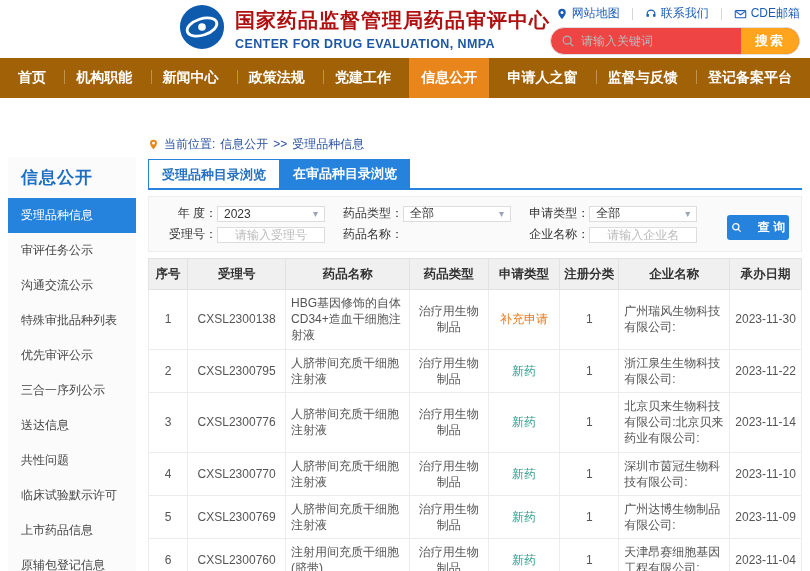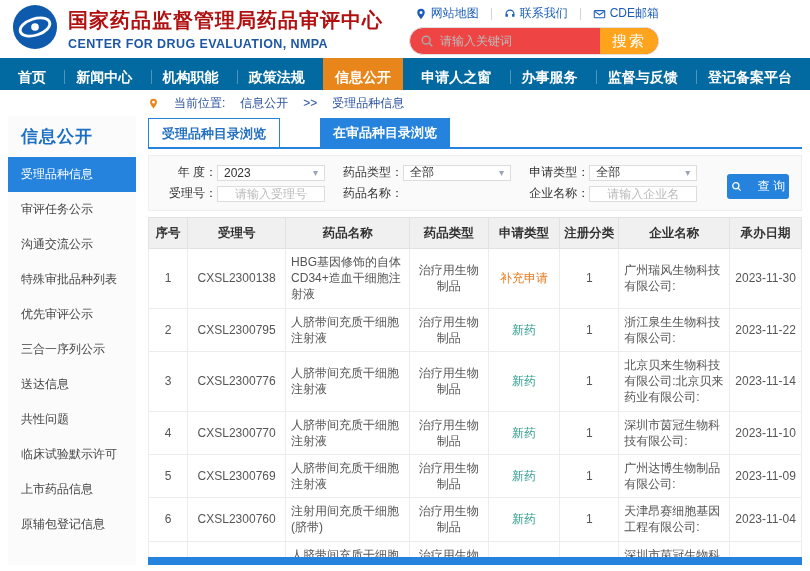--- a/index.html
+++ b/index.html
@@ -1,67 +1,67 @@
 <!DOCTYPE html>
 <html><head>
 <meta charset="utf-8">
 <style>
   * { margin:0; padding:0; box-sizing:border-box; }
   html,body { width:810px; height:571px; overflow:hidden; }
   body { font-family:"Liberation Sans","DejaVu Sans",sans-serif; background:#fff; }
 
   
-  .topbar { height:58px; display:flex; align-items:center; justify-content:flex-start; padding:0 10px 0 12px; background:#fff;gap:26px; }
+  .topbar { height:58px; display:flex; align-items:center; justify-content:flex-end; padding:0 10px 0 12px; background:#fff; }
   .brand { display:flex; align-items:center; gap:10px; }
   .brand-title { color:#b01010; font-size:20px; font-weight:bold; letter-spacing:1px; }
   .brand-sub { color:#1e57a5; font-size:12.5px; font-weight:bold; margin-top:3px; letter-spacing:.4px; }
   .top-right { display:flex; flex-direction:column; align-items:flex-end; gap:5px; padding-top:2px; }
   .quick-links { display:flex; align-items:center; font-size:12px; color:#1a5cb8; }
   .qlink { display:flex; align-items:center; gap:4px; cursor:pointer; }
   .qdivider { width:1px; height:12px; background:#d5d5d5; margin:0 12px; }
   .searchbar { display:flex; align-items:center; border:1px solid #e0e0e0; border-radius:15px; height:28px; width:250px; overflow:hidden; background:#ef4444; }
   .searchbar svg { margin:0 6px 0 10px; flex-shrink:0; }
   .searchbar input { border:none; outline:none; flex:1; min-width:0; font-size:12px; color:#333; background:transparent; }
   .searchbar input::placeholder { color:#bbb; }
-  .search-btn { width:58px; height:28px; background:#ffa41c; color:#fff; border:none; font-size:15px; font-weight:normal; cursor:pointer; letter-spacing:2px; flex-shrink:0; }
+  .search-btn { width:58px; height:28px; background:#ffa41c; color:#fff; border:none; font-size:13px; font-weight:bold; cursor:pointer; letter-spacing:2px; flex-shrink:0; }
 
   
-  .mainnav { height:32px; background:#0369a1; display:flex; justify-content:space-between; padding:0 6px; }
+  .mainnav { height:40px; background:#a16207; display:flex; justify-content:space-between; padding:0 6px; }
   .nav-item { color:#fff; font-size:14px; font-weight:bold; line-height:38px; padding:0 12px; position:relative; cursor:pointer; white-space:nowrap; }
   .nav-item + .nav-item::before { content:""; position:absolute; left:0; top:12px; height:14px; width:1px; background:rgba(255,255,255,.3); }
   .nav-item.active { background:#e8861b; }
   .nav-item.active::before, .nav-item.active + .nav-item::before { display:none; }
 
   
-  .breadcrumb { height:26px; display:flex; align-items:center; gap:15px; padding-left:148px; font-size:12px; color:#2b52a0; }
+  .breadcrumb { height:26px; display:flex; align-items:center; gap:5px; padding-left:148px; font-size:12px; color:#2b52a0;margin-top:33px; }
   .crumb { cursor:pointer; }
 
   
   .content { display:flex; height:449px; overflow:hidden; padding:0 8px; }
   .sidebar { width:128px; flex-shrink:0; background:#fbfbfc; }
   .sidebar-title { color:#1b6fc4; font-size:17px; font-weight:bold; padding:9px 0 9px 13px; letter-spacing:1px; }
   .side-item { font-size:12px; color:#444; padding:9px 0 9px 13px; cursor:pointer; }
   .side-item.active { background:#2583dd; color:#fff; }
 
   main { flex:1; margin-left:12px; position:relative; overflow:hidden; }
-  .tabs { display:flex; border-bottom:2px solid #2583dd; margin-top:2px;gap:40px; }
+  .tabs { display:flex; border-bottom:2px solid #2583dd; margin-top:2px; }
   .tab { height:29px; line-height:29px; padding:0 13px; font-size:13px; font-weight:bold; cursor:pointer; }
   .tab.active { color:#2470c2; border:1px solid #2583dd; border-bottom:none; background:#fff; }
   .tab.inactive { background:#2583dd; color:#fff; }
 
   .filter-panel { position:relative; background:#fafafa; border:1px solid #eee; margin-top:6px; padding:4px 86px 4px 2px; }
   .filter-row { display:flex; align-items:center; margin:4px 0; }
   .filter-group { display:flex; align-items:center; width:33%; }
   .filter-group label { font-size:12px; color:#333; min-width:66px; text-align:right; }
   .select, .filter-group input { width:108px; height:16px; border:1px solid #ddd; background:#fff; font-size:12px; color:#333; }
   .select { display:flex; align-items:center; justify-content:space-between; padding:0 6px; cursor:pointer; }
   .select .caret { color:#9aa5b5; font-size:10px; }
   .filter-group input { padding:0 17px; outline:none; }
   .filter-group input::placeholder { color:#bbb; }
-  .query-btn { position:absolute; right:12px; bottom:11px; width:62px; height:25px; background:#2583dd; color:#fff; border:none; border-radius:3px; font-size:12px; font-weight:normal; cursor:pointer; display:flex; align-items:center; justify-content:center; gap:16px; }
+  .query-btn { position:absolute; right:12px; bottom:11px; width:62px; height:25px; background:#2583dd; color:#fff; border:none; border-radius:3px; font-size:12px; font-weight:bold; cursor:pointer; display:flex; align-items:center; justify-content:center; gap:16px; }
 
   table { width:100%; border-collapse:collapse; table-layout:fixed; margin-top:6px; }
   th { background:#f0f0f0; border:1px solid #e2e2e2; font-size:12.5px; color:#333; height:31px; font-weight:bold; }
   td { border:1px solid #ececec; font-size:12px; color:#555; text-align:center; padding:5px 5px; line-height:1.35; word-break:break-all; }
   td.cell-left { text-align:left; }
   .bottom-strip { position:absolute; left:0; right:0; bottom:0; height:8px; background:#2583dd; }
 </style>
 </head>
 <body>
 
@@ -112,26 +112,26 @@
           <path d="M10.3 10.3 14 14" stroke="#aaa" stroke-width="1.6"></path>
         </svg>
         <input placeholder="请输入关键词" style="">
         <button class="search-btn">搜索</button>
       </div>
     </div>
   </header>
 
   <nav class="mainnav">
       <div class="nav-item">首页</div>
+      <div class="nav-item">机构职能</div>
       <div class="nav-item">新闻中心</div>
-      <div class="nav-item">机构职能</div>
       <div class="nav-item">政策法规</div>
+      <div class="nav-item">党建工作</div>
       <div class="nav-item active">信息公开</div>
       <div class="nav-item">申请人之窗</div>
-      <div class="nav-item">办事服务</div>
       <div class="nav-item">监督与反馈</div>
       <div class="nav-item">登记备案平台</div>
     </nav>
 
   <div class="breadcrumb">
     <svg width="11" height="11" viewBox="0 0 16 16">
       <path d="M8 1a5 5 0 0 0-5 5c0 3.5 5 9 5 9s5-5.5 5-9a5 5 0 0 0-5-5zm0 7a2 2 0 1 1 0-4 2 2 0 0 1 0 4z" fill="#e8861b"></path>
     </svg>
     <span>当前位置:</span>
     <span class="crumb">信息公开</span>

